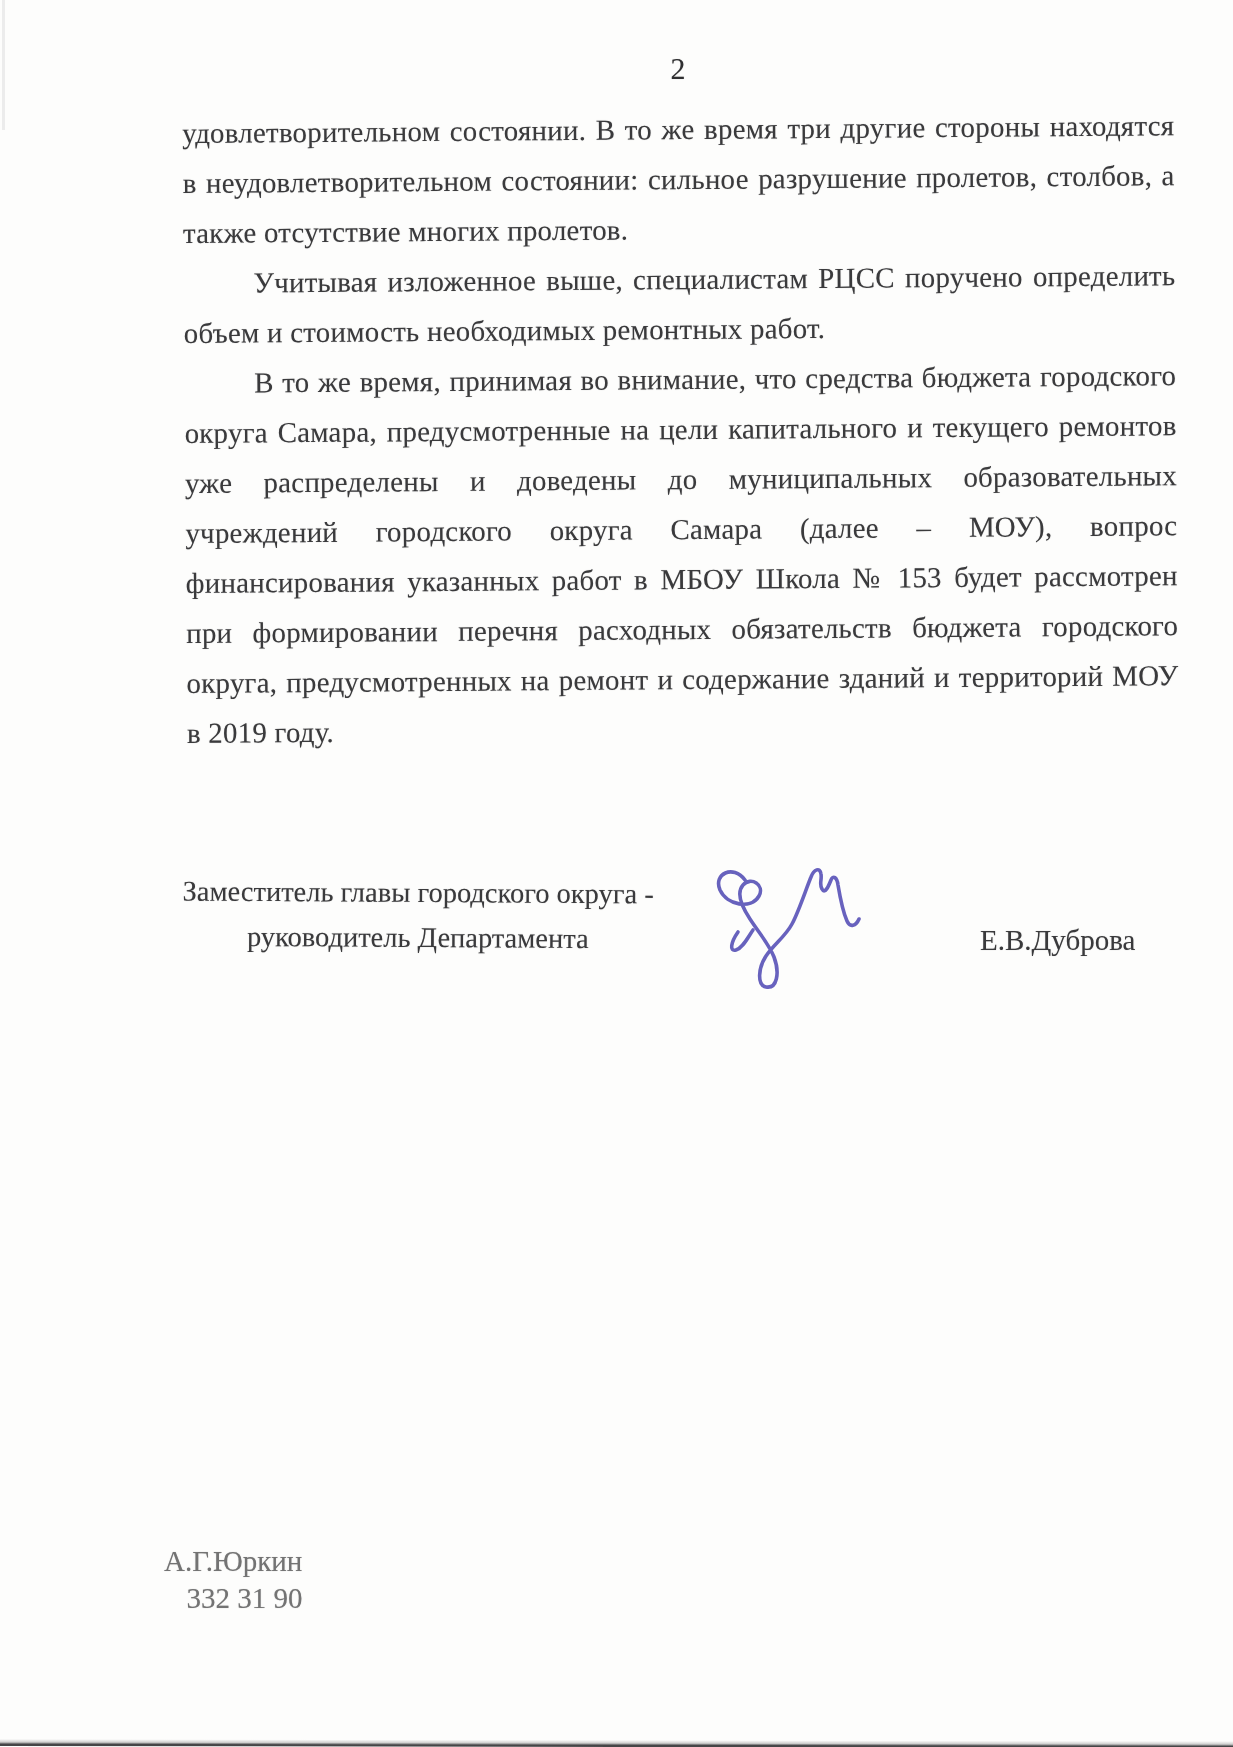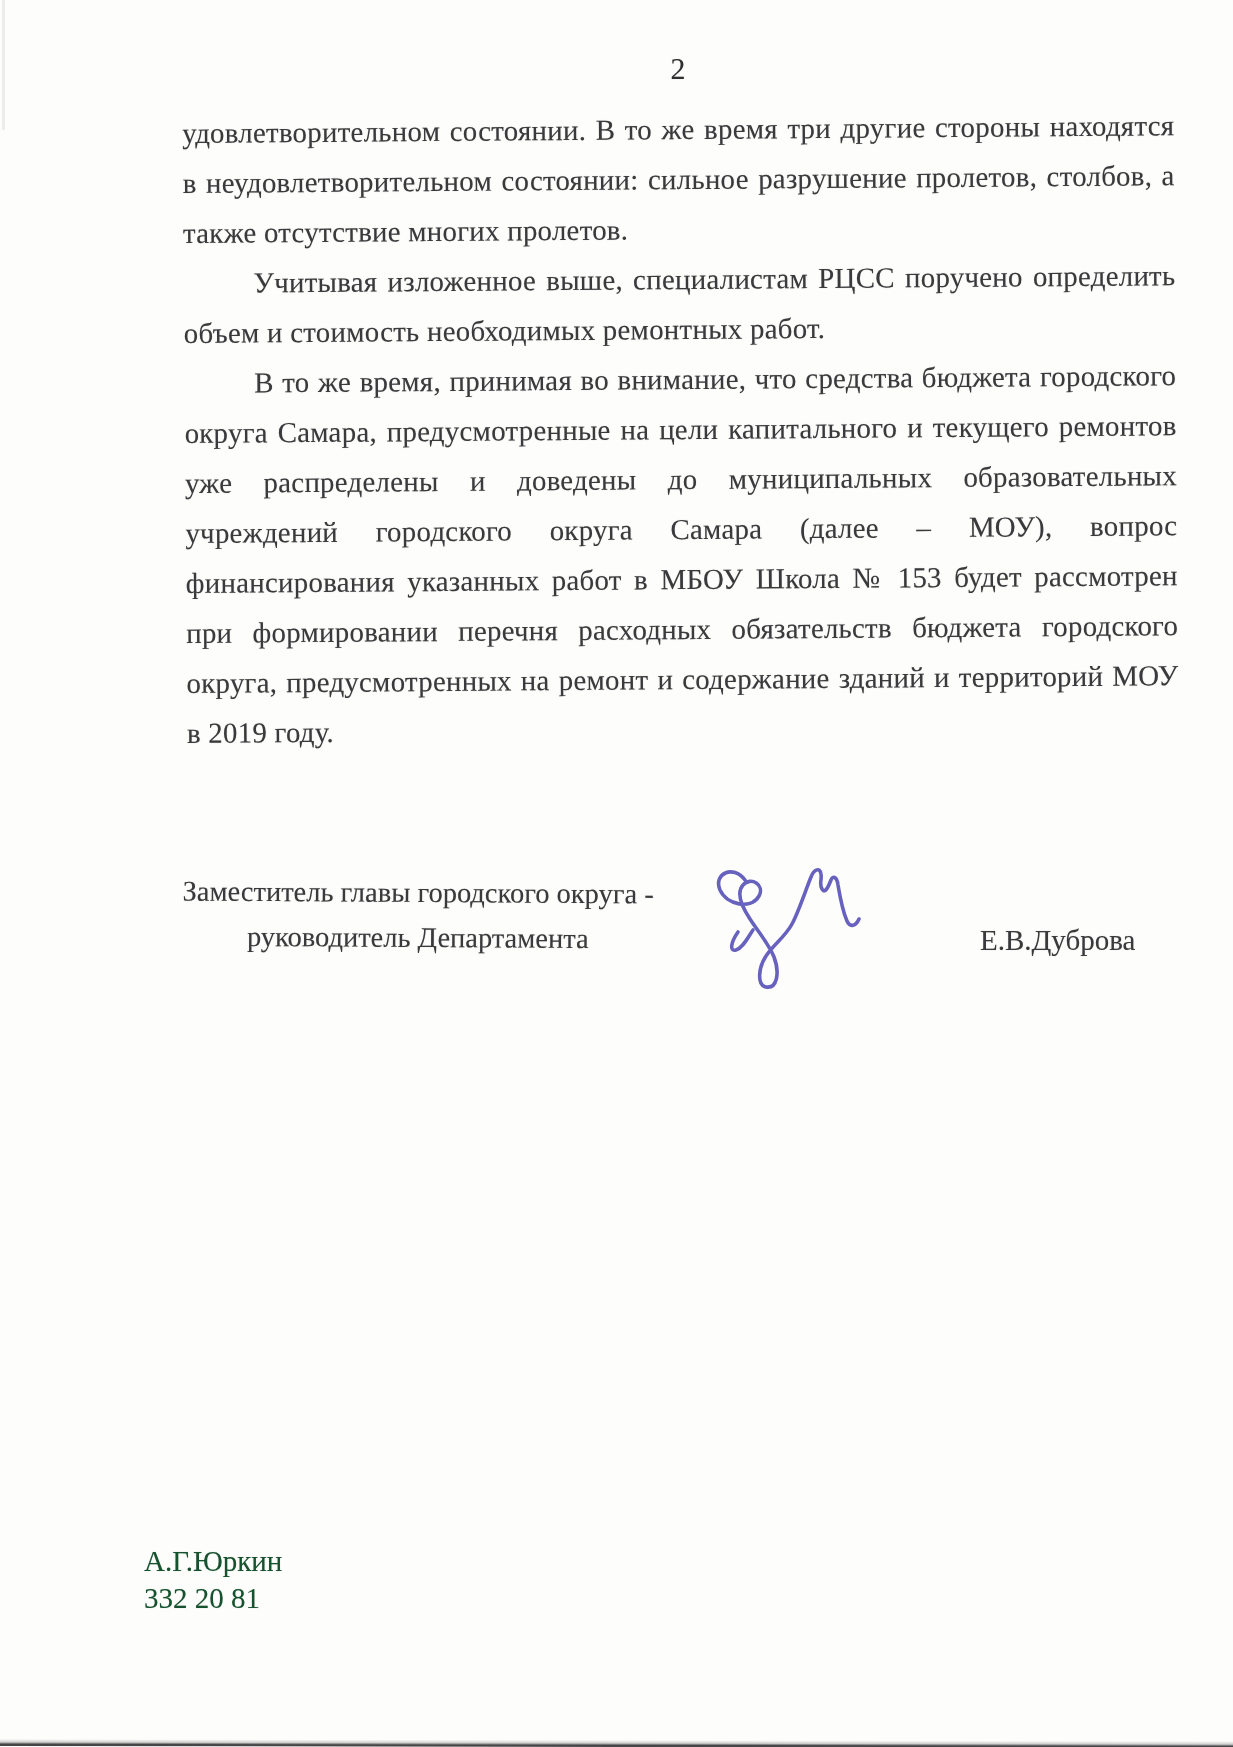--- a/index.html
+++ b/index.html
@@ -58,25 +58,26 @@
     position: absolute;
     left: 980px; top: 924px;
     font-size: 29px;
     white-space: nowrap;
     color: #3a3a3c;
     text-shadow: 0 0 1px rgba(90,90,90,0.4);
     font-family: Liberation Serif, serif;
   }
   .footer-contact {
     position: absolute;
-    left: 144px; top: 1543px;
+    left: 164px; top: 1543px;
     font-size: 29px;
     line-height: 37px;
-    color: #14532d;
+    color: #737373;
     text-shadow: 0 0 1px rgba(90,90,90,0.4);
+    text-align: right;
   }
   .edge-artifact-left {
     position: absolute;
     left: 2px; top: 0; width: 3px; height: 130px;
     background: #ececec;
   }
   .scan-edge-bottom {
     position: absolute;
     left: 0; right: 0; bottom: 0; height: 7px;
     background: linear-gradient(to bottom,
@@ -125,19 +126,19 @@
       <path d="M 45 92
                C 38 102, 36 112, 43 110
                C 50 108, 55 97, 60 90"></path>
     </g>
   </svg>
 
   <div class="sig-name">Е.В.Дуброва</div>
 
   <div class="footer-contact">
     <div>А.Г.Юркин</div>
-    <div>332 20 81</div>
+    <div>332 31 90</div>
   </div>
 
   <div class="edge-artifact-left"></div>
   <div class="scan-edge-bottom"></div>
 
 </div>
 
 </body></html>

